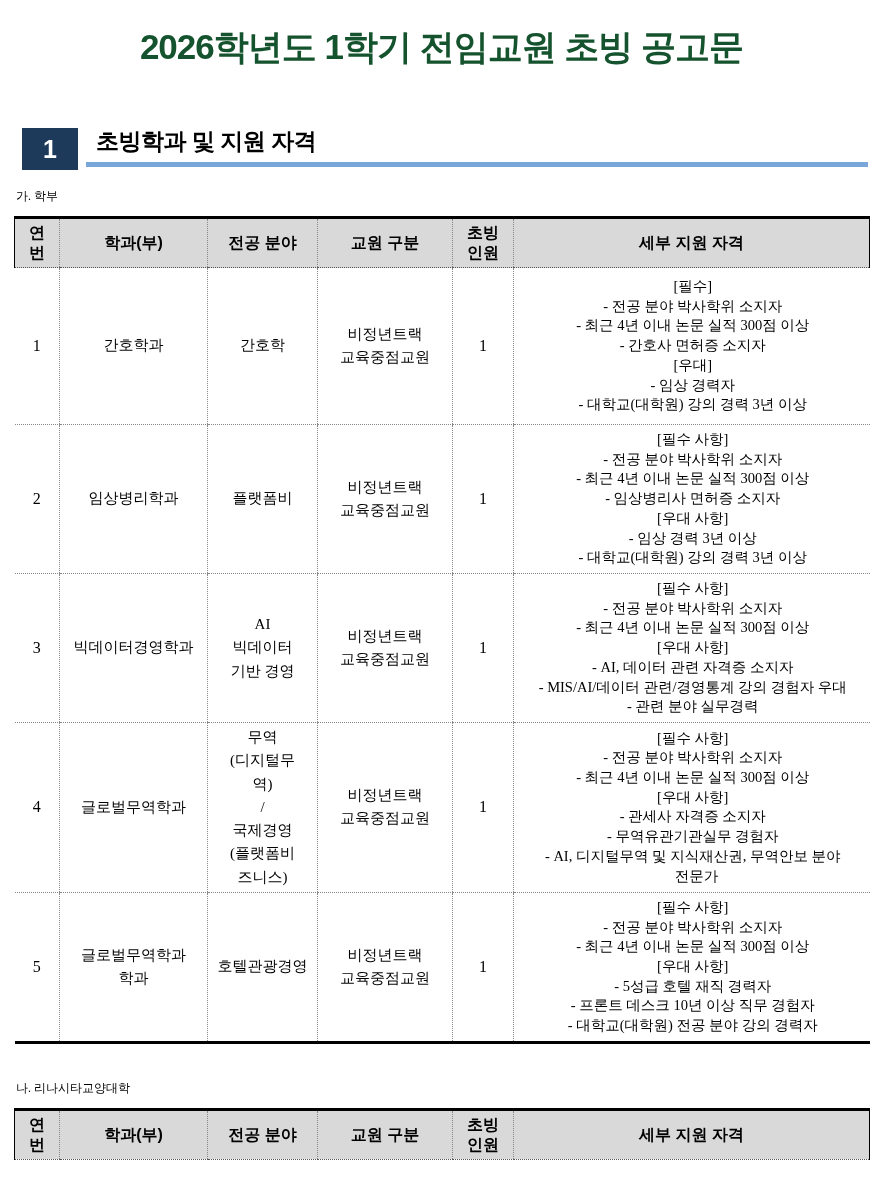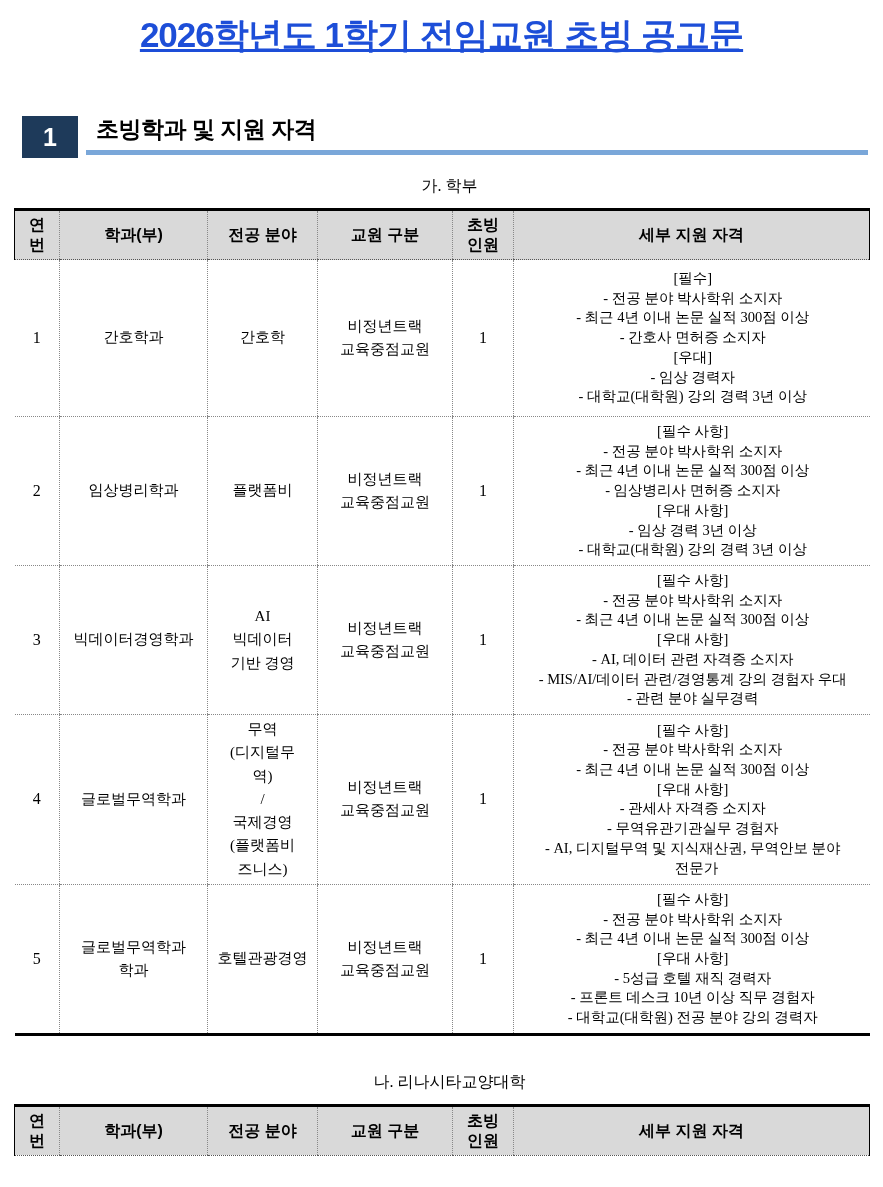--- a/index.html
+++ b/index.html
@@ -1,39 +1,39 @@
 <!DOCTYPE html>
 <html><head>
 <meta charset="utf-8">
 <style>
   html,body{margin:0;padding:0;}
   body{
     width:883px;height:1187px;background:#ffffff;overflow:hidden;
     font-family:"Liberation Serif","DejaVu Serif",serif;color:#000;
   }
   .doc-title{
-    padding-top:12px;text-align:center;
+    padding-top:24px;text-align:center;
     font-family:"Liberation Sans","DejaVu Sans",sans-serif;
-    font-size:35px;font-weight:800;letter-spacing:-1px;color:#1d4ed8;text-decoration:underline;
+    font-size:35px;font-weight:800;letter-spacing:-1px;color:#14532d;
   }
   
   .section-head{position:relative;height:44px;margin:57px 15px 0 22px;}
   .sec-num-box{
     position:absolute;left:0;top:0;width:56px;height:42px;
     background:#1e3a5a;color:#ffffff;text-align:center;line-height:42px;
     font-family:"Liberation Sans","DejaVu Sans",sans-serif;
     font-size:25px;font-weight:700;
   }
   .sec-line{position:absolute;left:64px;right:0;top:34px;height:5px;background:#7aa7d9;}
   .sec-title{
     position:absolute;left:74px;top:-2px;
     font-family:Liberation Sans, sans-serif;
     font-size:23px;font-weight:700;letter-spacing:-0.5px;
   }
-  .sub-label{margin:16px 0 0 16px;font-size:16px;text-align:center;}
+  .sub-label{margin:16px 0 0 16px;font-size:12px;}
   .sub-label.second{margin-top:36px;}
 
   table{
     margin:11px 0 0 14px;width:855px;border-collapse:collapse;table-layout:fixed;
   }
   table.tbl-a{border-top:3px solid #000;border-bottom:3px solid #000;}
   table.tbl-b{border-top:3px solid #000;}
   col.c-no{width:45px;} col.c-dept{width:148px;} col.c-major{width:110px;}
   col.c-type{width:135px;} col.c-count{width:61px;} col.c-qual{width:356px;}
   th{

